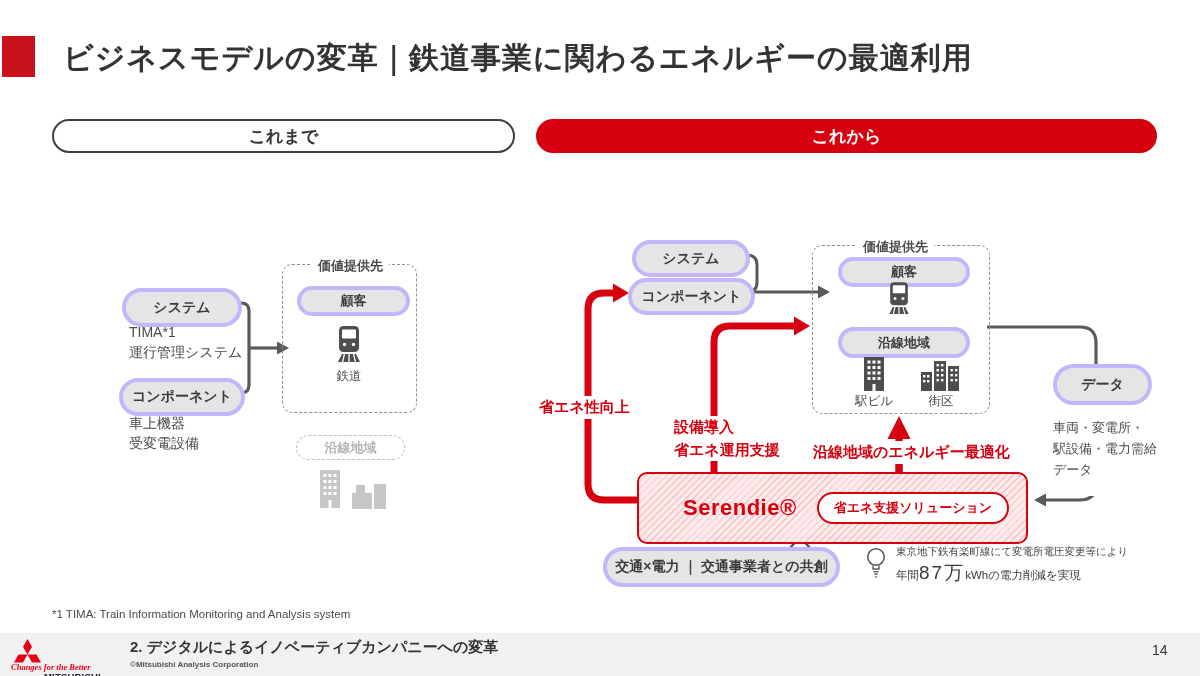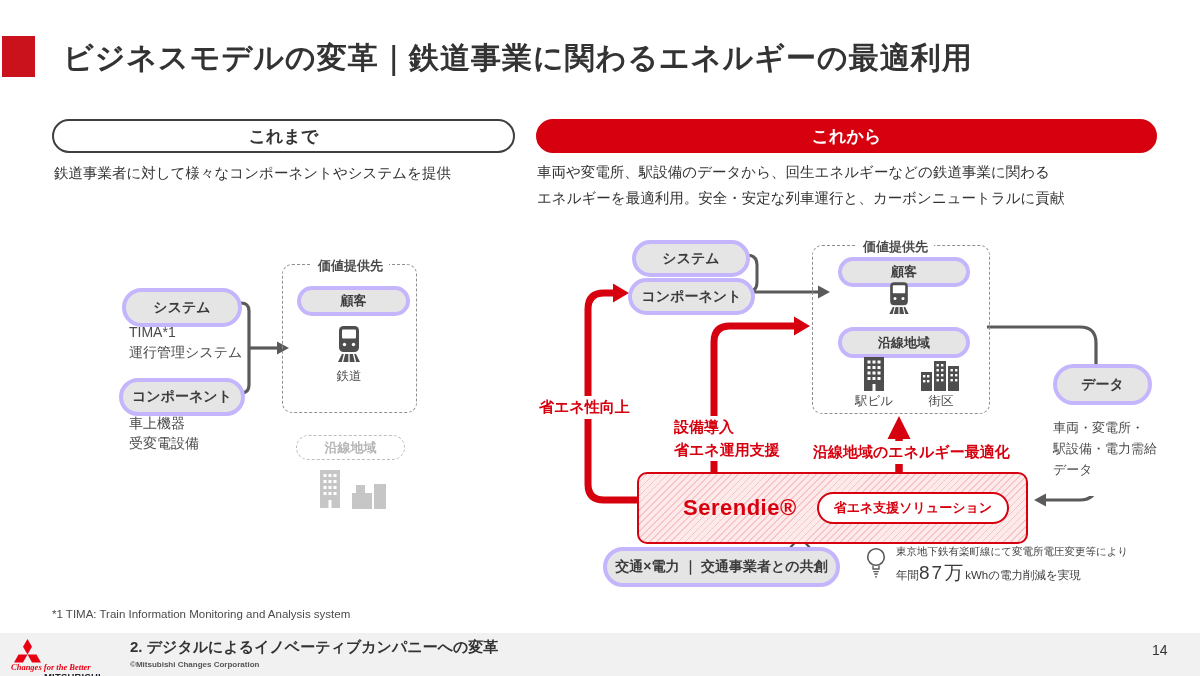--- a/index.html
+++ b/index.html
@@ -97,25 +97,20 @@
   </svg>
 
   <div class="abs title-square" style="z-index:2;"></div>
   <div class="abs page-title" style="z-index:2;">ビジネスモデルの変革｜鉄道事業に関わるエネルギーの最適利用</div>
 
   <div class="abs hdr-pill hdr-before" style="z-index:2;">
     <span>これまで</span>
   </div>
   <div class="abs hdr-pill hdr-after" style="z-index:2;">
     <span>これから</span>
-  </div>
-  <div class="abs desc" style="left:54px;top:160px;z-index:2;">鉄道事業者に対して様々なコンポーネントやシステムを提供</div>
-  <div class="abs desc" style="left:537px;top:159px;z-index:2;">
-    <div>車両や変電所、駅設備のデータから、回生エネルギーなどの鉄道事業に関わる</div>
-    <div>エネルギーを最適利用。安全・安定な列車運行と、カーボンニュートラルに貢献</div>
   </div>
 
   <div class="abs pill" style="left:122px;top:288px;width:112px;height:31px;font-size:14px;z-index:2;">
     <span>システム</span>
   </div>
   <div class="abs note" style="left:129px;top:322px;z-index:2;">
     <div>TIMA*1</div>
     <div>運行管理システム</div>
   </div>
   <div class="abs pill" style="left:119px;top:378px;width:118px;height:30px;font-size:14px;z-index:2;">
@@ -301,16 +296,16 @@
       <polygon points="50,57.7 33.33,86.6 0,86.6 16.67,57.7" fill="#e60012"></polygon>
       <polygon points="50,57.7 83.33,57.7 100,86.6 66.67,86.6" fill="#e60012"></polygon>
     </svg>
   </div>
   <div class="abs brand-text" style="left:44px;top:672px;z-index:3;">
     <div>MITSUBISHI</div>
     <div>ELECTRIC</div>
   </div>
   <div class="abs tagline" style="left:11px;top:662px;z-index:3;">Changes for the Better</div>
   <div class="abs footer-section" style="left:130px;top:638px;z-index:3;">2. デジタルによるイノベーティブカンパニーへの変革</div>
-  <div class="abs footer-copy" style="left:130px;top:660px;z-index:3;">©Mitsubishi Changes Corporation</div>
+  <div class="abs footer-copy" style="left:130px;top:660px;z-index:3;">©Mitsubishi Analysis Corporation</div>
   <div class="abs page-num" style="left:1152px;top:642px;z-index:3;">14</div>
 
 </div>
 
 </body></html>

